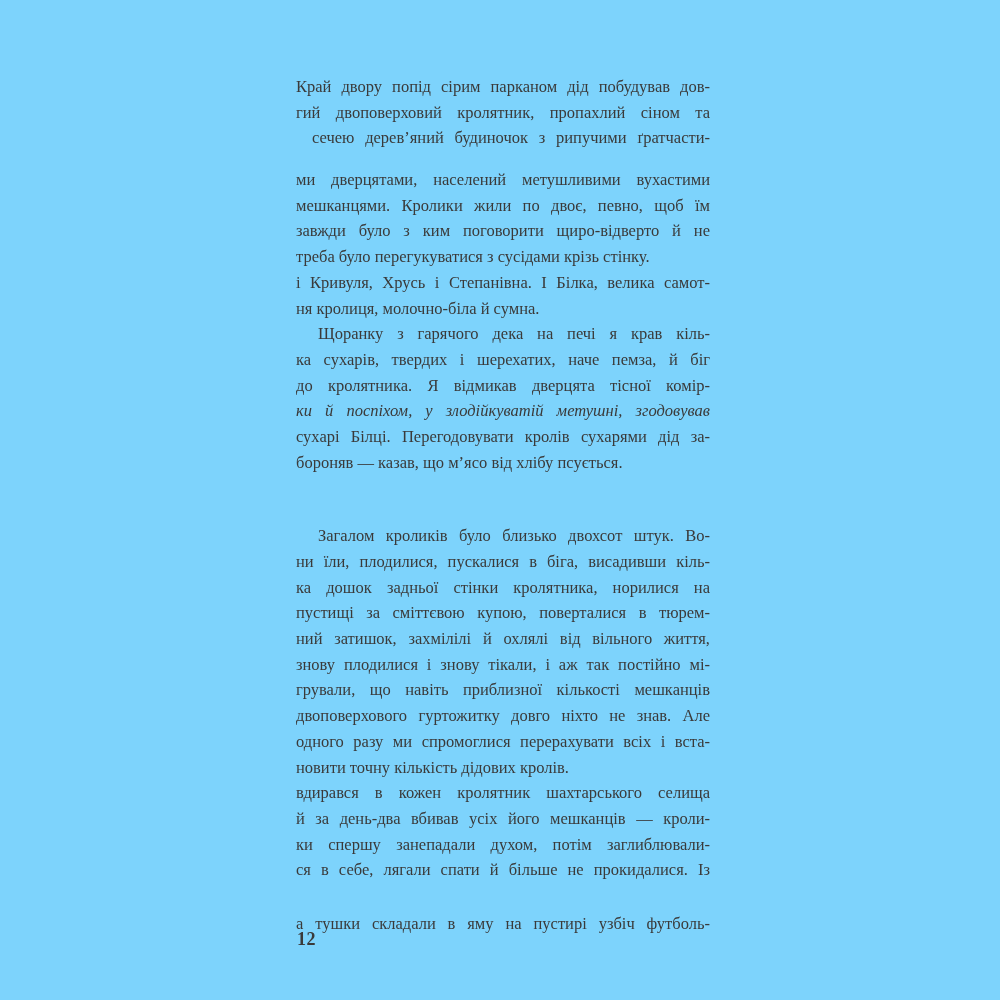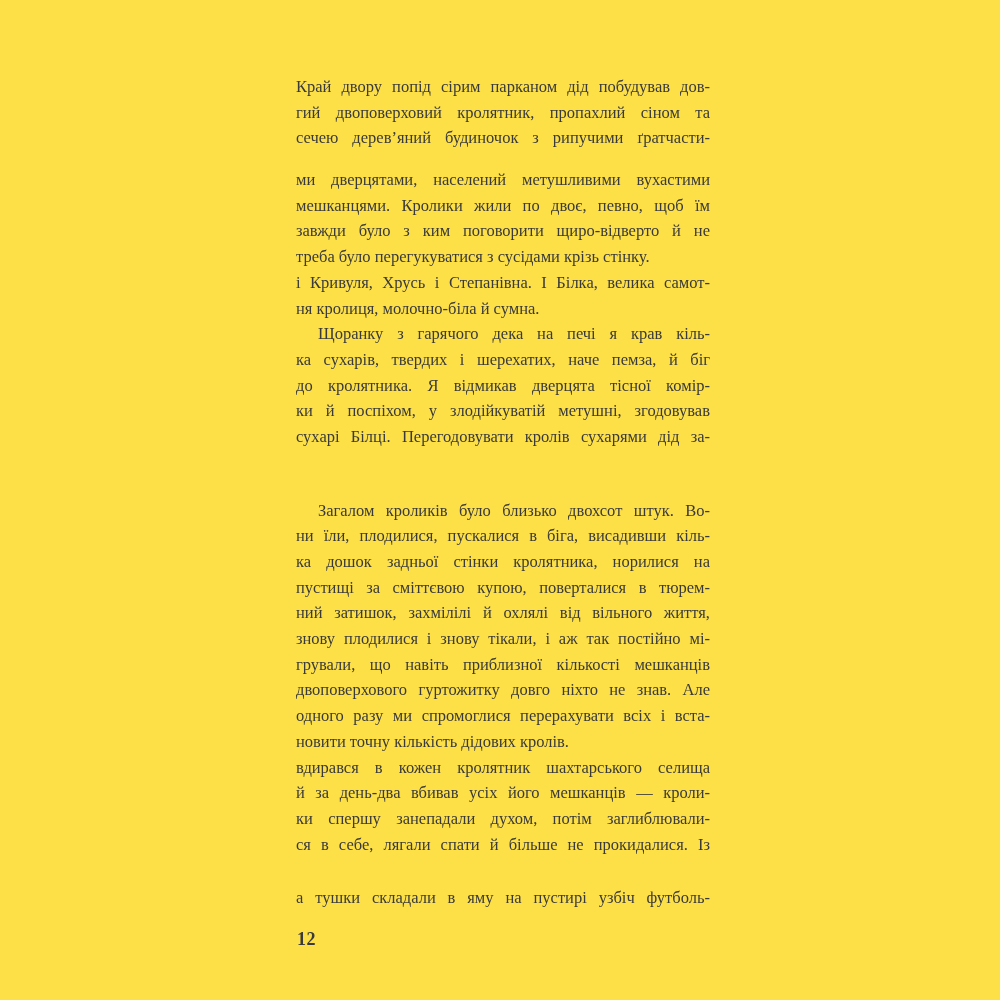--- a/index.html
+++ b/index.html
@@ -7,21 +7,21 @@
     padding: 0;
     width: 1000px;
     height: 1000px;
     background: #ffffff;
     font-family: "Liberation Serif", "DejaVu Serif", serif;
   }
   .book-page {
     position: relative;
     width: 1000px;
     height: 1000px;
-    background: #fde047;
+    background: #7dd3fc;
     overflow: hidden;
   }
   .text-block {
     position: absolute;
     left: 296px;
     top: 74px;
     width: 414px;
     color: #3a3a3a;
   }
   .paragraph {
@@ -53,36 +53,37 @@
   }
 </style>
 </head>
 <body>
 
 <div class="book-page">
   <div class="text-block" id="text-block">
       <div class="paragraph">
         <div class="text-line" style="white-space: normal;">Край двору попід сірим парканом дід побудував дов-</div>
         <div class="text-line" style="white-space: normal;">гий двоповерховий кролятник, пропахлий сіном та</div>
-        <div class="text-line" style="white-space: normal;">сечею дерев’яний будиночок з рипучими ґратчасти-</div>
+        <div class="text-line" style="white-space: normal; margin-left: 16px;">сечею дерев’яний будиночок з рипучими ґратчасти-</div>
         <div class="text-line" style="white-space: normal; margin-top: 16px;">ми дверцятами, населений метушливими вухастими</div>
         <div class="text-line" style="white-space: normal;">мешканцями. Кролики жили по двоє, певно, щоб їм</div>
         <div class="text-line" style="white-space: normal;">завжди було з ким поговорити щиро-відверто й не</div>
         <div class="text-line para-end" style="white-space: normal;">треба було перегукуватися з сусідами крізь стінку.</div>
       </div>
       <div class="paragraph">
         <div class="text-line" style="white-space: normal;">і Кривуля, Хрусь і Степанівна. І Білка, велика самот-</div>
         <div class="text-line para-end" style="white-space: normal;">ня кролиця, молочно-біла й сумна.</div>
       </div>
       <div class="paragraph">
         <div class="text-line indent-line" style="white-space: normal;">Щоранку з гарячого дека на печі я крав кіль-</div>
         <div class="text-line" style="white-space: normal;">ка сухарів, твердих і шерехатих, наче пемза, й біг</div>
         <div class="text-line" style="white-space: normal;">до кролятника. Я відмикав дверцята тісної комір-</div>
-        <div class="text-line" style="white-space: normal;">ки й поспіхом, у злодійкуватій метушні, згодовував</div>
+        <div class="text-line" style="white-space: normal; font-style: italic;">ки й поспіхом, у злодійкуватій метушні, згодовував</div>
         <div class="text-line" style="white-space: normal;">сухарі Білці. Перегодовувати кролів сухарями дід за-</div>
+        <div class="text-line para-end" style="white-space: normal;">бороняв — казав, що м’ясо від хлібу псується.</div>
       </div>
       <div class="paragraph">
         <div class="text-line indent-line" style="white-space: normal; margin-top: 48px;">Загалом кроликів було близько двохсот штук. Во-</div>
         <div class="text-line" style="white-space: normal;">ни їли, плодилися, пускалися в біга, висадивши кіль-</div>
         <div class="text-line" style="white-space: normal;">ка дошок задньої стінки кролятника, норилися на</div>
         <div class="text-line" style="white-space: normal;">пустищі за сміттєвою купою, поверталися в тюрем-</div>
         <div class="text-line" style="white-space: normal;">ний затишок, захмілілі й охлялі від вільного життя,</div>
         <div class="text-line" style="white-space: normal;">знову плодилися і знову тікали, і аж так постійно мі-</div>
         <div class="text-line" style="white-space: normal;">грували, що навіть приблизної кількості мешканців</div>
         <div class="text-line" style="white-space: normal;">двоповерхового гуртожитку довго ніхто не знав. Але</div>

